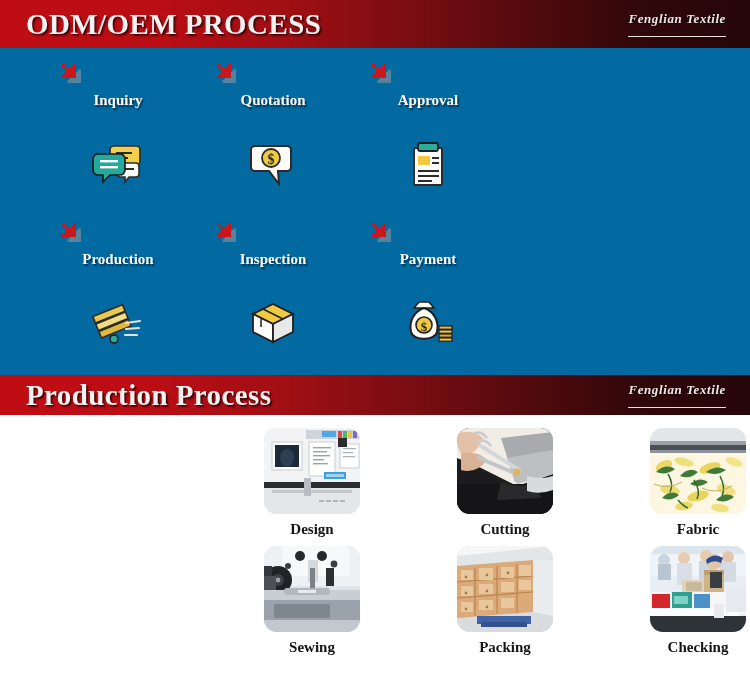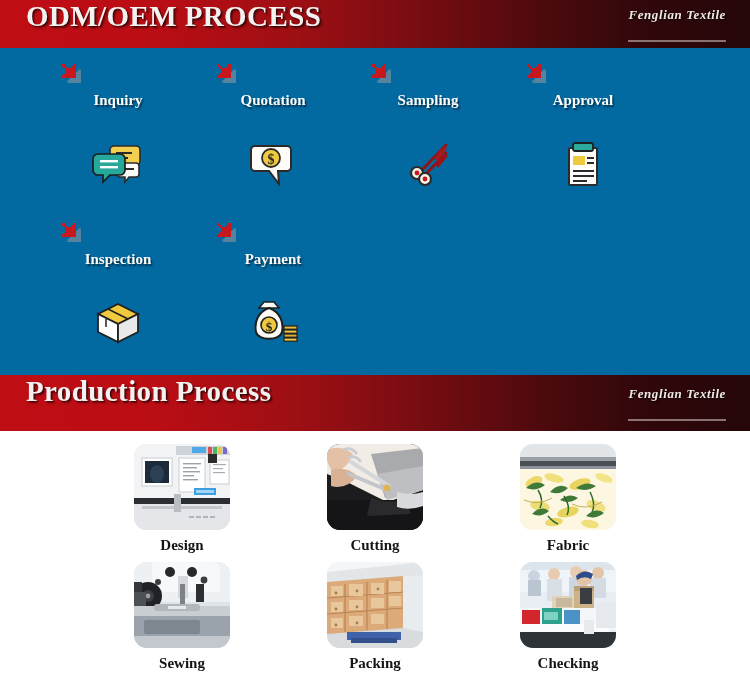--- a/index.html
+++ b/index.html
@@ -25,25 +25,26 @@
     width: 750px;
     background: linear-gradient(to right,
         #c00d14 0%,
         #bb0d14 20%,
         #a00f14 38%,
         #7a0d12 55%,
         #4e0a0d 72%,
         #30070a 86%,
         #250609 100%);
     display: flex;
+    align-items: center;
     overflow: hidden;
   }
 
   .section-bar.first { height: 48px; }
-  .section-bar.second { height: 56px; }
+  .section-bar.second { height: 40px; }
 
   .section-title {
     font-family: "Liberation Serif", "DejaVu Serif", serif;
     font-weight: bold;
     font-size: 29px;
     letter-spacing: 0.4px;
     color: #f4f2f0;
     margin-left: 26px;
     text-shadow: 2px 2px 2px rgba(0,0,0,0.55), 1px 1px 0 rgba(0,0,0,0.3);
     white-space: nowrap;
@@ -54,21 +55,21 @@
     right: 24px;
     top: 50%;
     transform: translateY(-50%);
     font-family: "Liberation Serif", "DejaVu Serif", serif;
     font-style: italic;
     font-weight: bold;
     font-size: 13px;
     color: #efe9e4;
     letter-spacing: 0.6px;
     border-bottom: 1.5px solid #e8e0da;
-    padding-bottom: 18px;
+    padding-bottom: 9px;
     text-shadow: 1px 1px 1px rgba(0,0,0,0.6);
     white-space: nowrap;
   }
 
   
   .stamp-section {
     width: 750px;
     height: 327px;
     background: #0369a1;
     padding-top: 16px;
@@ -158,21 +159,21 @@
 
   
   .photo-section {
     width: 750px;
     background: #ffffff;
     padding-top: 13px;
   }
 
   .photo-row {
     display: flex;
-    justify-content: center;
+    justify-content: flex-end;
     gap: 89px;
     margin-bottom: 8px;
   }
 
   .photo-cell {
     width: 104px;
     display: flex;
     flex-direction: column;
     align-items: center;
   }
@@ -236,37 +237,20 @@
         <div class="stamp-label">Quotation</div>
         <div class="stamp-icon">
           <svg width="46" height="44" viewBox="0 0 46 44">
             <path d="M5 4h32a4 4 0 0 1 4 4v17a4 4 0 0 1-4 4h-9l1 13-10-13H5a4 4 0 0 1-4-4V8a4 4 0 0 1 4-4z" fill="#fdfcf8" stroke="#2a2a2a" stroke-width="2"></path>
             <circle cx="21" cy="16" r="9" fill="#f0c93f" stroke="#2a2a2a" stroke-width="1.8"></circle>
             <text x="21" y="22" font-family="Liberation Serif, serif" font-size="14" font-weight="bold" fill="#2a2a2a" text-anchor="middle">$</text>
           </svg>
         </div>
       </div>
 
-      <div class="stamp">
-        <div class="stamp-shadow"></div>
-        <div class="stamp-body"></div>
-        <div class="stamp-label">Sampling</div>
-        <div class="stamp-icon">
-          <svg width="48" height="44" viewBox="0 0 48 44">
-            <path d="M42 3 L16 30" stroke="#8f1418" stroke-width="3" stroke-linecap="round"></path>
-            <path d="M42 11 L20 34" stroke="#8f1418" stroke-width="3" stroke-linecap="round"></path>
-            <path d="M40 4 L30 16 L34 19 L43 6 Z" fill="#a51a20"></path>
-            <path d="M41 12 L31 22 L34 26 L44 14 Z" fill="#9a1217"></path>
-            <circle cx="13" cy="31" r="6" fill="#f6f2e8" stroke="#2b2b2b" stroke-width="2.2"></circle>
-            <circle cx="13" cy="31" r="2.4" fill="#c9181d"></circle>
-            <circle cx="21" cy="37" r="6" fill="#f6f2e8" stroke="#2b2b2b" stroke-width="2.2"></circle>
-            <circle cx="21" cy="37" r="2.4" fill="#c9181d"></circle>
-          </svg>
-        </div>
-      </div>
 
       <div class="stamp">
         <div class="stamp-shadow"></div>
         <div class="stamp-body"></div>
         <div class="stamp-label">Approval</div>
         <div class="stamp-icon">
           <svg width="34" height="46" viewBox="0 0 34 46">
             <rect x="3" y="7" width="28" height="37" rx="1.5" fill="#fdfdfb" stroke="#2b2b2b" stroke-width="2"></rect>
             <rect x="7" y="2" width="20" height="8" rx="2" fill="#2bab9d" stroke="#1f1f1f" stroke-width="1.8"></rect>
             <rect x="7" y="15" width="12" height="9" fill="#f0c93f"></rect>
@@ -276,20 +260,38 @@
             <rect x="7" y="34" width="21" height="2" fill="#2b2b2b"></rect>
             <rect x="7" y="39" width="14" height="2" fill="#2b2b2b"></rect>
           </svg>
         </div>
       </div>
 
     </div>
 
     <div class="stamp-row">
 
+      <div class="stamp">
+        <div class="stamp-shadow"></div>
+        <div class="stamp-body"></div>
+        <div class="stamp-label">Production</div>
+        <div class="stamp-icon">
+          <svg width="52" height="44" viewBox="0 0 52 44">
+            <g transform="rotate(-22 22 20)">
+              <rect x="4" y="8" width="32" height="7" fill="#e8c84d" stroke="#2b2b2b" stroke-width="1.6"></rect>
+              <rect x="4" y="16" width="32" height="7" fill="#f2dd82" stroke="#2b2b2b" stroke-width="1.6"></rect>
+              <rect x="4" y="24" width="32" height="7" fill="#e0b93c" stroke="#2b2b2b" stroke-width="1.6"></rect>
+            </g>
+            <path d="M34 22 L48 20" stroke="#e6e0d6" stroke-width="2.2" stroke-linecap="round"></path>
+            <path d="M34 28 L47 27" stroke="#e6e0d6" stroke-width="2.2" stroke-linecap="round"></path>
+            <path d="M33 34 L45 34" stroke="#e6e0d6" stroke-width="2.2" stroke-linecap="round"></path>
+            <circle cx="22" cy="38" r="4" fill="#2bab9d" stroke="#1f1f1f" stroke-width="1.6"></circle>
+          </svg>
+        </div>
+      </div>
 
       <div class="stamp">
         <div class="stamp-shadow"></div>
         <div class="stamp-body"></div>
         <div class="stamp-label">Inspection</div>
         <div class="stamp-icon">
           <svg width="48" height="46" viewBox="0 0 48 46">
             <path d="M4 14 L24 4 L44 14 L24 24 Z" fill="#f0c93f" stroke="#1f1f1f" stroke-width="1.8"></path>
             <path d="M4 14 L24 24 L24 42 L4 32 Z" fill="#fefefe" stroke="#1f1f1f" stroke-width="1.8"></path>
             <path d="M44 14 L24 24 L24 42 L44 32 Z" fill="#e9e9e9" stroke="#1f1f1f" stroke-width="1.8"></path>

